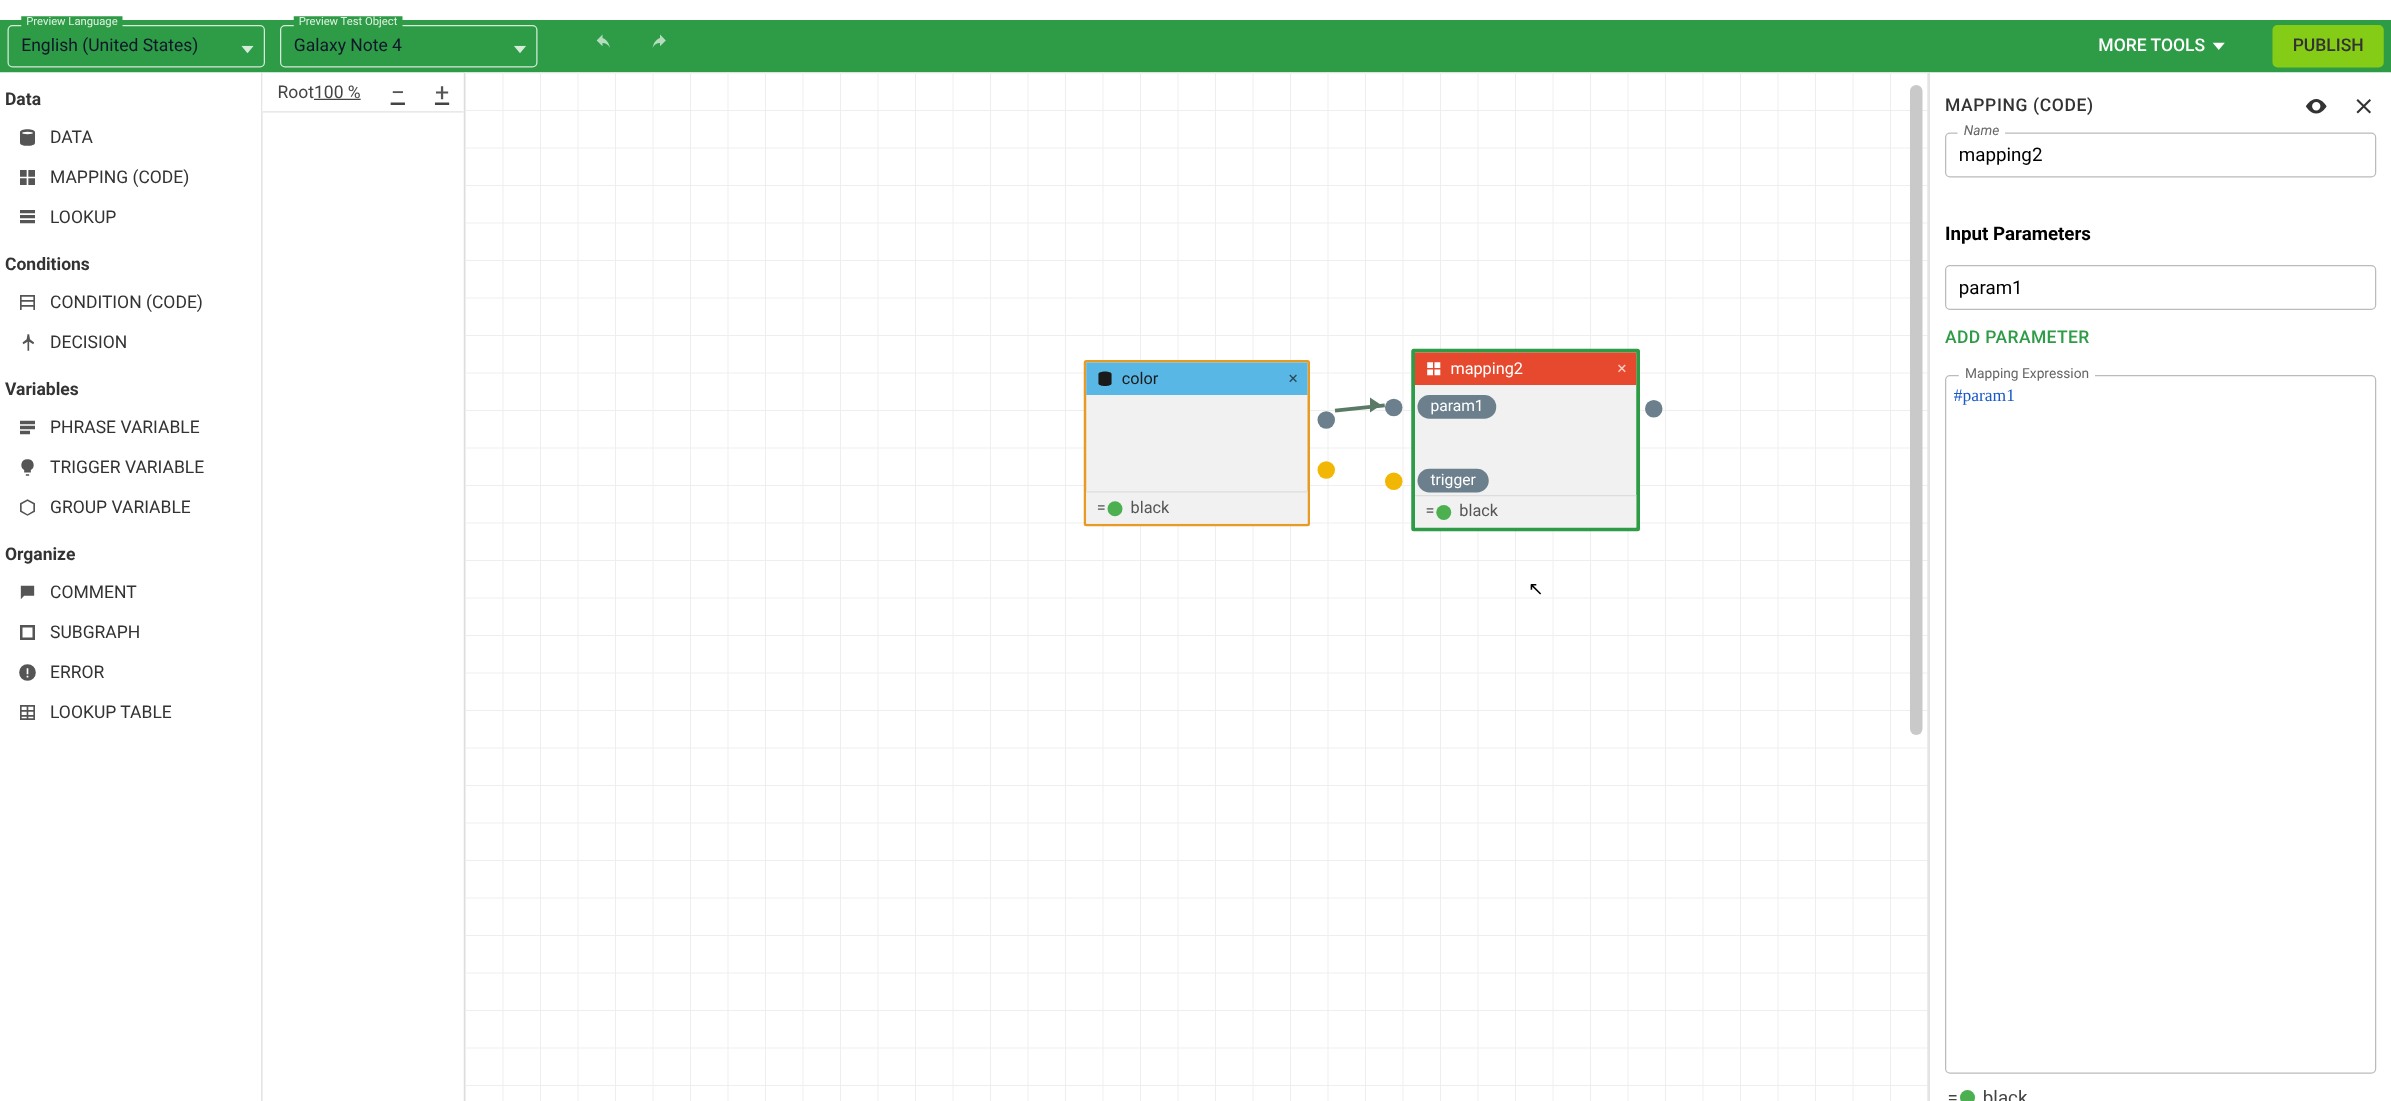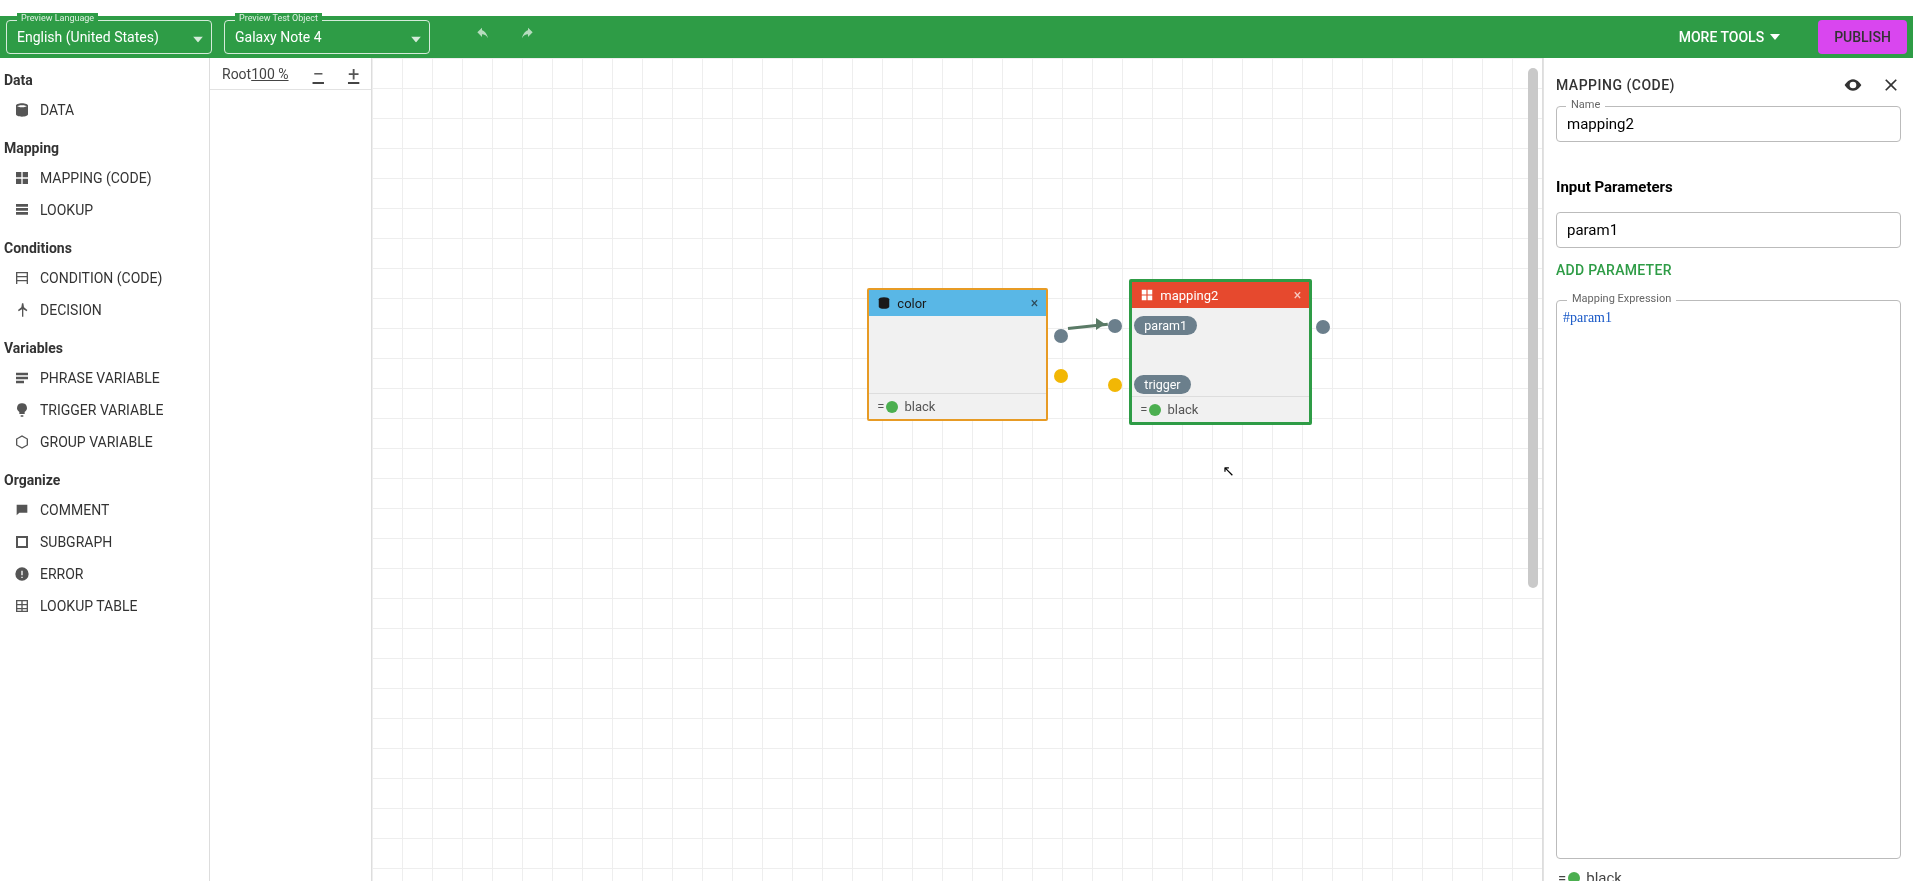--- a/index.html
+++ b/index.html
@@ -3,32 +3,32 @@
 <meta charset="utf-8">
 <style>
 * { box-sizing: border-box; margin: 0; padding: 0; font-family: Roboto, Arial, sans-serif; }
 html, body { height: 100%; width: 100%; overflow: hidden; }
 .app { display: flex; flex-direction: column; height: 100vh; margin-top: 16px; }
 
 
 .topbar { background: #2E9C46; height: 42px; display: flex; align-items: center; padding: 0 6px; color: #fff; }
 .select-wrap { position: relative; border: 1px solid rgba(255,255,255,0.8); border-radius: 4px; height: 34px; display: flex; align-items: center; padding: 0 34px 0 10px; margin-right: 12px; }
 .select-wrap .legend { position: absolute; top: -8px; left: 10px; font-size: 9px; background: #2E9C46; padding: 0 4px; color: rgba(255,255,255,0.85); }
-.select-wrap .value { font-size: 14px; color: #ffffff; text-align: right; }
+.select-wrap .value { font-size: 14px; color: #0f172a; text-align: right; }
 .select-wrap .chev { position: absolute; right: 8px; top: 50%; transform: translateY(-50%); }
 .sel-lang { width: 206px; }
 .sel-obj { width: 206px; }
 .undo-redo { display: flex; align-items: center; margin-left: 30px; gap: 26px; }
 .undo-redo svg { fill: rgba(255,255,255,0.65); }
 .tabs { display: flex; align-items: stretch; height: 42px; margin-left: 50px; }
 .tab { display: flex; align-items: center; padding: 0 20px; font-size: 13.5px; font-weight: 500; color: rgba(255,255,255,0.8); cursor: pointer; border-bottom: 3px solid transparent; letter-spacing: 0.3px; }
 .tab.active { color: #fff; border-bottom-color: #F0C800; }
 .top-right { margin-left: auto; display: flex; align-items: center; gap: 38px; }
 .more-tools { display:flex; align-items:center; gap:6px; font-size:14px; font-weight: 500; color:#fff; cursor:pointer; }
-.publish { background: #d946ef; color: #333; font-weight: 500; font-size: 14px; border: none; border-radius: 4px; height: 34px; padding: 0 16px; cursor: pointer; }
+.publish { background: #84cc16; color: #333; font-weight: 500; font-size: 14px; border: none; border-radius: 4px; height: 34px; padding: 0 16px; cursor: pointer; }
 
 
 .main { flex: 1; display: flex; min-height: 0; }
 
 
 .left-panel { width: 210px; border-right: 1px solid #ddd; overflow-y: auto; padding: 6px 0 0 0; background: #fff; font-size: 14px; color: #333; }
 .lp-section-title { font-weight: 700; font-size: 14px; color:#333; padding: 14px 4px 6px 4px;}
 .lp-section-title:first-child { padding-top:8px; }
 .lp-item { display: flex; align-items: center; gap: 10px; padding: 8px 0 8px 14px; cursor: pointer; }
 .lp-item svg { width: 16px; height: 16px; fill: #555; flex-shrink: 0; }
@@ -62,21 +62,21 @@
 .arrowhead { position:absolute; width:0; height:0; border-top:6px solid transparent; border-bottom:6px solid transparent; border-left:9px solid #5a7a66;}
 .cursor { position:absolute; left:850px; top:404px; font-size:15px; }
 
 
 .right-panel { width: 370px; border-left:1px solid #e2e2e2; background:#fff; display:flex; flex-direction:column; padding: 10px 12px 8px 12px; }
 .rp-header { display:flex; align-items:center; height:34px;}
 .rp-title { font-weight:500; font-size:14px; letter-spacing:0.5px; color:#333; }
 .rp-actions { margin-left:auto; display:flex; align-items:center; gap:18px; }
 .rp-actions svg { width:20px; height:20px; fill:#333; cursor:pointer; }
 .field-wrap { position:relative; margin-top: 4px; }
-.field-wrap .legend { position:absolute; top:-8px; left:10px; background:#fff; padding:0 5px; font-size:11px; color:#666; }
+.field-wrap .legend { position:absolute; top:-8px; left:10px; background:#fff; padding:0 5px; font-size:11px; color:#666;font-style:italic; }
 .text-input { width:100%; border:1px solid #bbb; border-radius:4px; height:36px; padding:6px 10px; font-size:15px; }
 .rp-section-label { font-weight:700; font-size:15px; margin-top: 36px; margin-bottom: 16px; }
 .param-input { width:100%; border:1px solid #bbb; border-radius:4px; height:36px; padding:6px 10px; font-size:15px; }
 .add-param { color:#2E9C46; font-weight:500; font-size:14px; margin-top:14px; cursor:pointer; letter-spacing:0.3px; }
 .expr-box { position:relative; flex:1; margin-top:22px; border:1px solid #bbb; border-radius:4px; padding:8px 6px; font-family: Consolas, monospace; font-size:14px; min-height:200px; }
 .expr-box .legend { position:absolute; top:-9px; left:10px; background:#fff; padding:0 5px; font-size:11px; color:#666; font-family: Roboto, Arial, sans-serif;}
 .expr-code { color:#1858c7;font-family:Liberation Serif, serif; }
 .rp-footer { display:flex; align-items:center; padding:10px 2px 2px 2px; font-size:15px; color:#444; }
 </style>
 </head>
@@ -122,21 +122,20 @@
 
     <div class="left-panel">
       <div class="lp-section-title">Data</div>
       <div class="lp-item">
         <svg viewBox="0 0 24 24">
             <path d="M12 2C7 2 3 3.5 3 5.5v13C3 20.5 7 22 12 22s9-1.5 9-3.5v-13C21 3.5 17 2 12 2zm0 3c4 0 7 1 7 1.5S16 8 12 8 5 7 5 6.5 8 5 12 5z"></path>
           </svg>
         <span>DATA</span>
       </div>
 
-      <div class="lp-section-title">Mapping</div>
       <div class="lp-item">
         <svg viewBox="0 0 24 24">
             <path d="M3 3h8v8H3zm10 0h8v8h-8zM3 13h8v8H3zm10 0h8v8h-8z"></path>
           </svg>
         <span>MAPPING (CODE)</span>
       </div>
       <div class="lp-item">
         <svg viewBox="0 0 24 24">
             <path d="M3 3h18v4H3zm0 6h18v4H3zm0 6h18v4H3z"></path>
           </svg>

